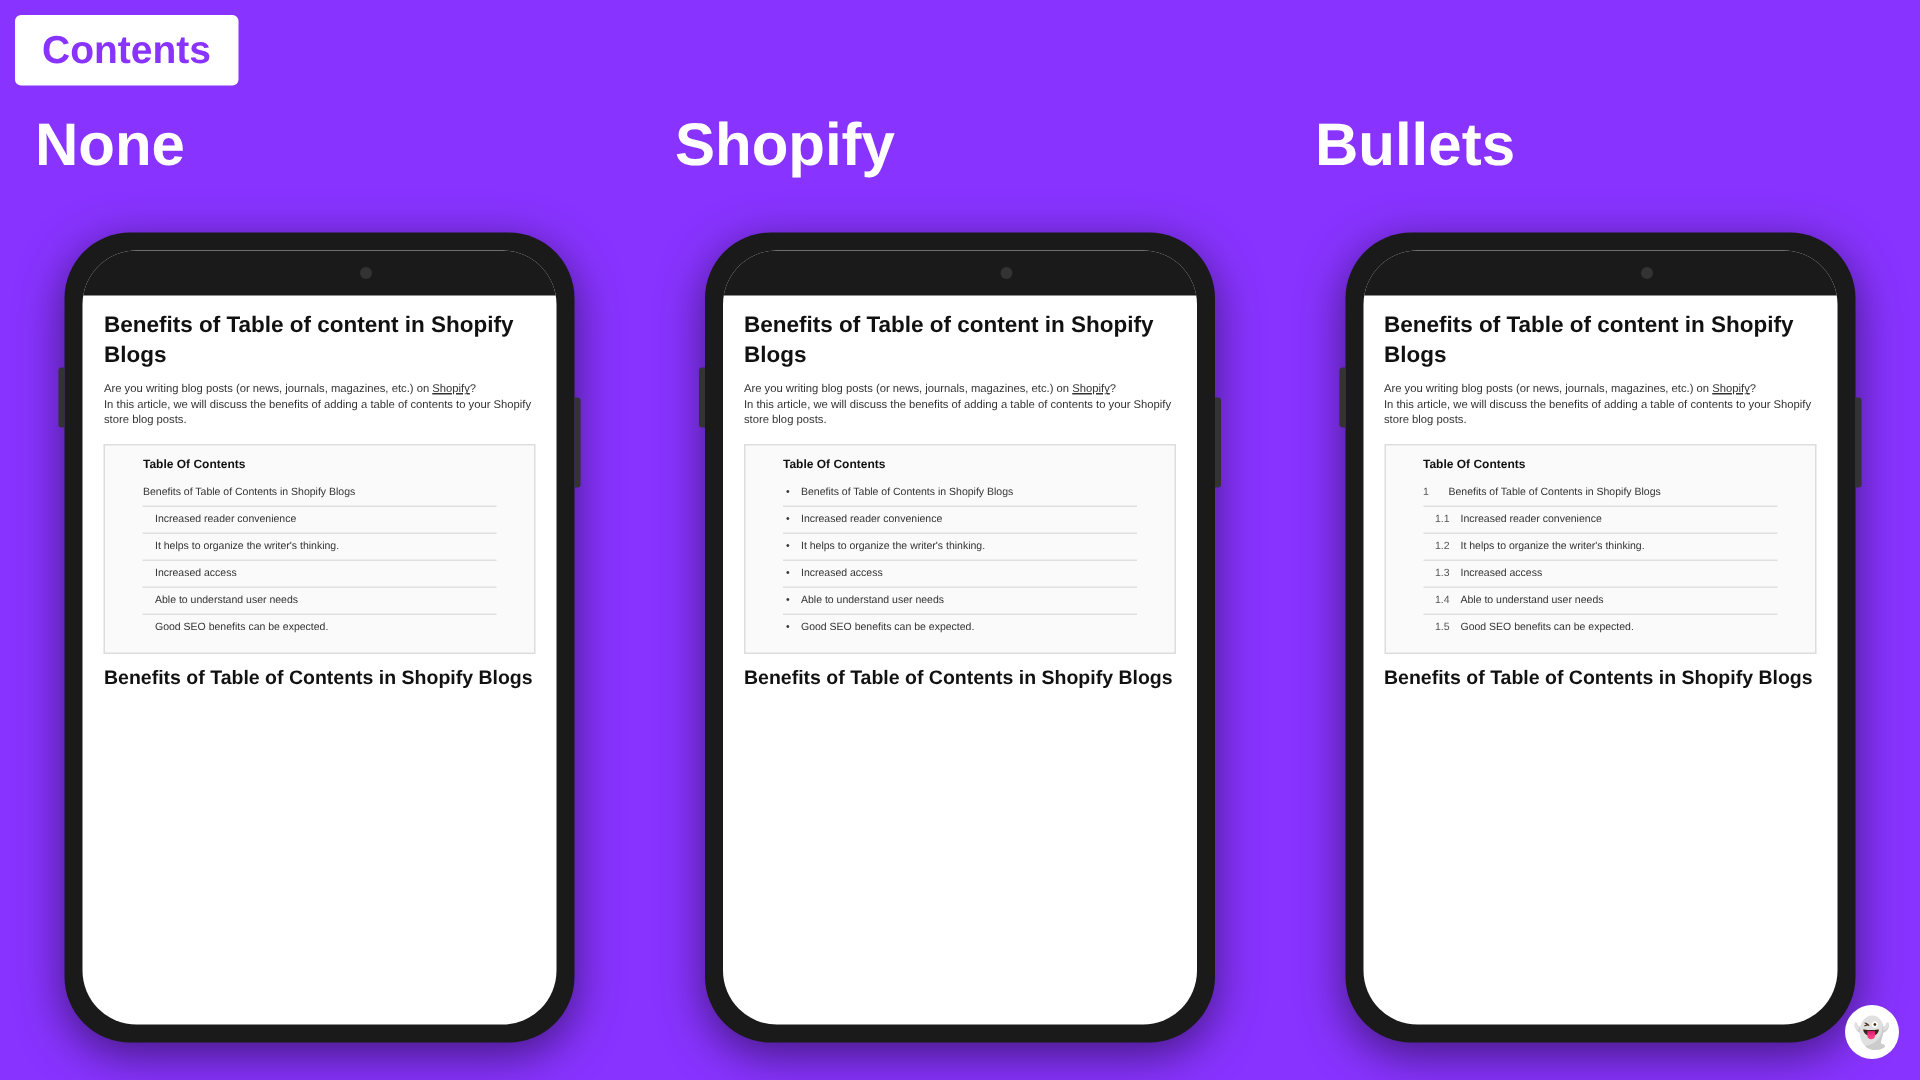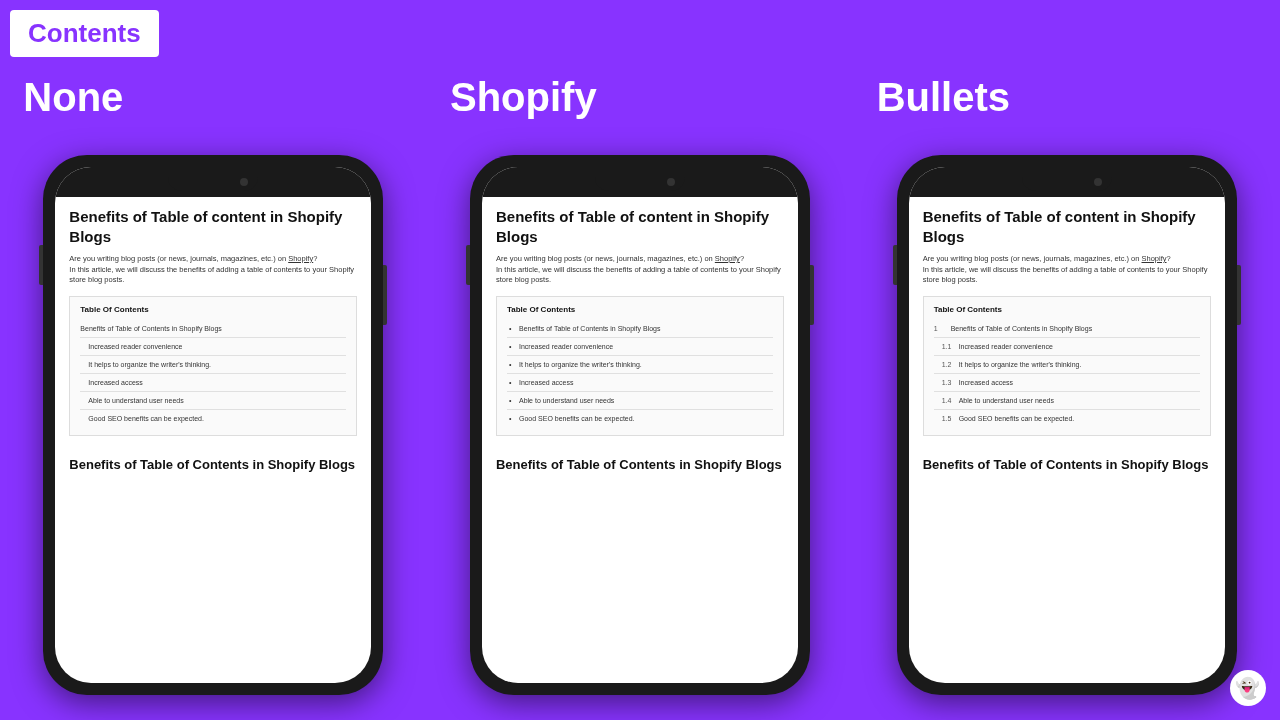--- a/index.html
+++ b/index.html
@@ -148,22 +148,22 @@
       margin-bottom: 10px;
     }
     .article-body a {
       text-decoration: underline;
       color: #333;
     }
 
     
     .toc-box {
       border: 1px solid #ddd;
-      padding: 8px 10px;
-      margin-bottom: 21px;
+      padding: 8px 25px;
+      margin-bottom: 8px;
       background: #fafafa;
     }
 
     .toc-title {
       font-size: 8px;
       font-weight: 700;
       color: #111;
       margin-bottom: 6px;
     }
 

